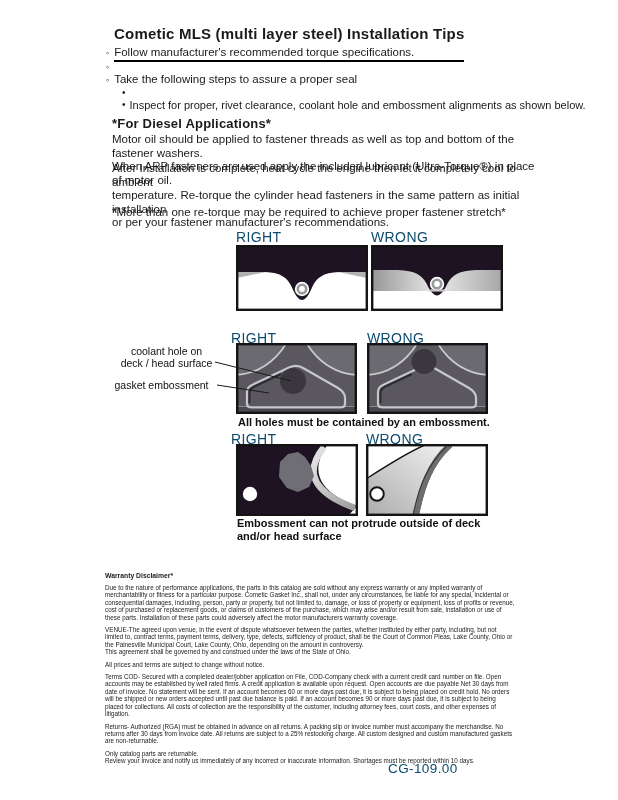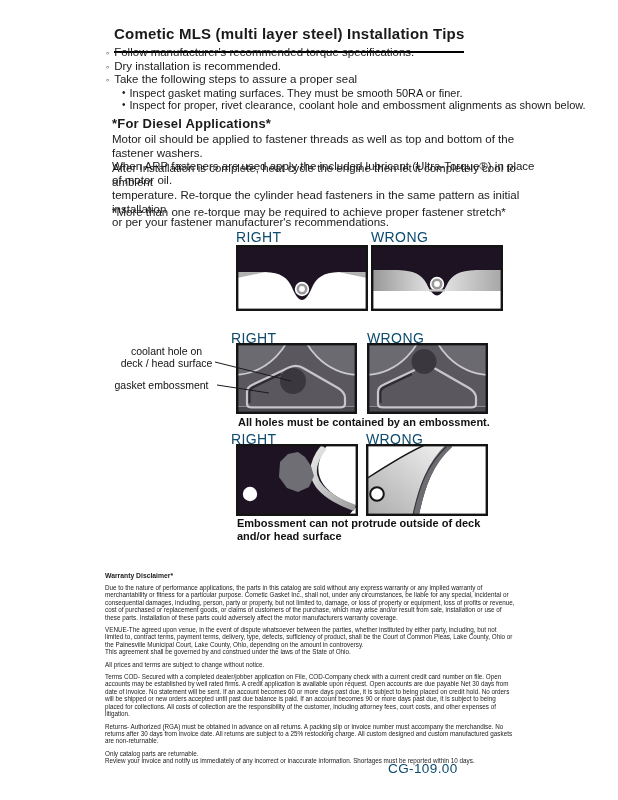--- a/index.html
+++ b/index.html
@@ -1,19 +1,19 @@
 <!DOCTYPE html>
 <html><head>
 <meta charset="utf-8">
 <style>
   html,body{margin:0;padding:0;background:#fff;}
   .page{position:relative;width:618px;height:800px;background:#ffffff;overflow:hidden;
         font-family:"Liberation Sans","DejaVu Sans",sans-serif;color:#1a1a1a;}
   .title{position:absolute;left:114px;top:25px;font-size:15px;font-weight:bold;
-         letter-spacing:.2px;border-bottom:2px solid #000;padding-bottom:9px;display:inline-block;}
+         letter-spacing:.2px;border-bottom:2px solid #000;padding-bottom:18px;display:inline-block;}
   .bullets{position:absolute;left:106px;top:46px;width:480px;font-size:11.5px;}
   .b{display:flex;line-height:13.6px;}
   .m1{font-size:9px;margin-right:5px;position:relative;top:1px;}
   .sb{display:flex;line-height:12.4px;margin-left:16px;font-size:11px;}
   .m2{font-size:10px;margin-right:4px;position:relative;top:0;}
   .dheading{position:absolute;left:112px;top:116px;font-size:13px;font-weight:bold;letter-spacing:.2px;}
   .para{position:absolute;left:112px;width:430px;font-size:11.5px;line-height:13.5px;}
   .p1{top:133px;} .p2{top:162px;} .pnote{top:206px;}
   .dlabel{position:absolute;font-size:14px;letter-spacing:.4px;width:132px;color:#0c4a6e;}
   .fig{position:absolute;line-height:0;}
@@ -33,29 +33,27 @@
 
   <div class="title">Cometic MLS (multi layer steel) Installation Tips</div>
 
   <div class="bullets">
     <div class="b">
         <span class="m1">◦</span>
         <span>Follow manufacturer's recommended torque specifications.</span>
       </div>
     <div class="b">
         <span class="m1">◦</span>
-        <span>Dry installation is recommended.</span>
       </div>
     <div class="b">
         <span class="m1">◦</span>
         <span>Take the following steps to assure a proper seal</span>
       </div>
     <div class="sb">
         <span class="m2">•</span>
-        <span>Inspect gasket mating surfaces.  They must be smooth 50RA or finer.</span>
       </div>
     <div class="sb">
         <span class="m2">•</span>
         <span>Inspect for proper, rivet clearance, coolant hole and embossment alignments as shown below.</span>
       </div>
   </div>
 
   <div class="dheading">*For Diesel Applications*</div>
   <div class="para p1">Motor oil should be applied to fastener threads as well as top and bottom of the fastener washers.<br>When ARP fasteners are used apply the included lubricant (Ultra-Torque®) in place of motor oil.</div>
   <div class="para pnote">*More than one re-torque may be required to achieve proper fastener stretch*</div>

